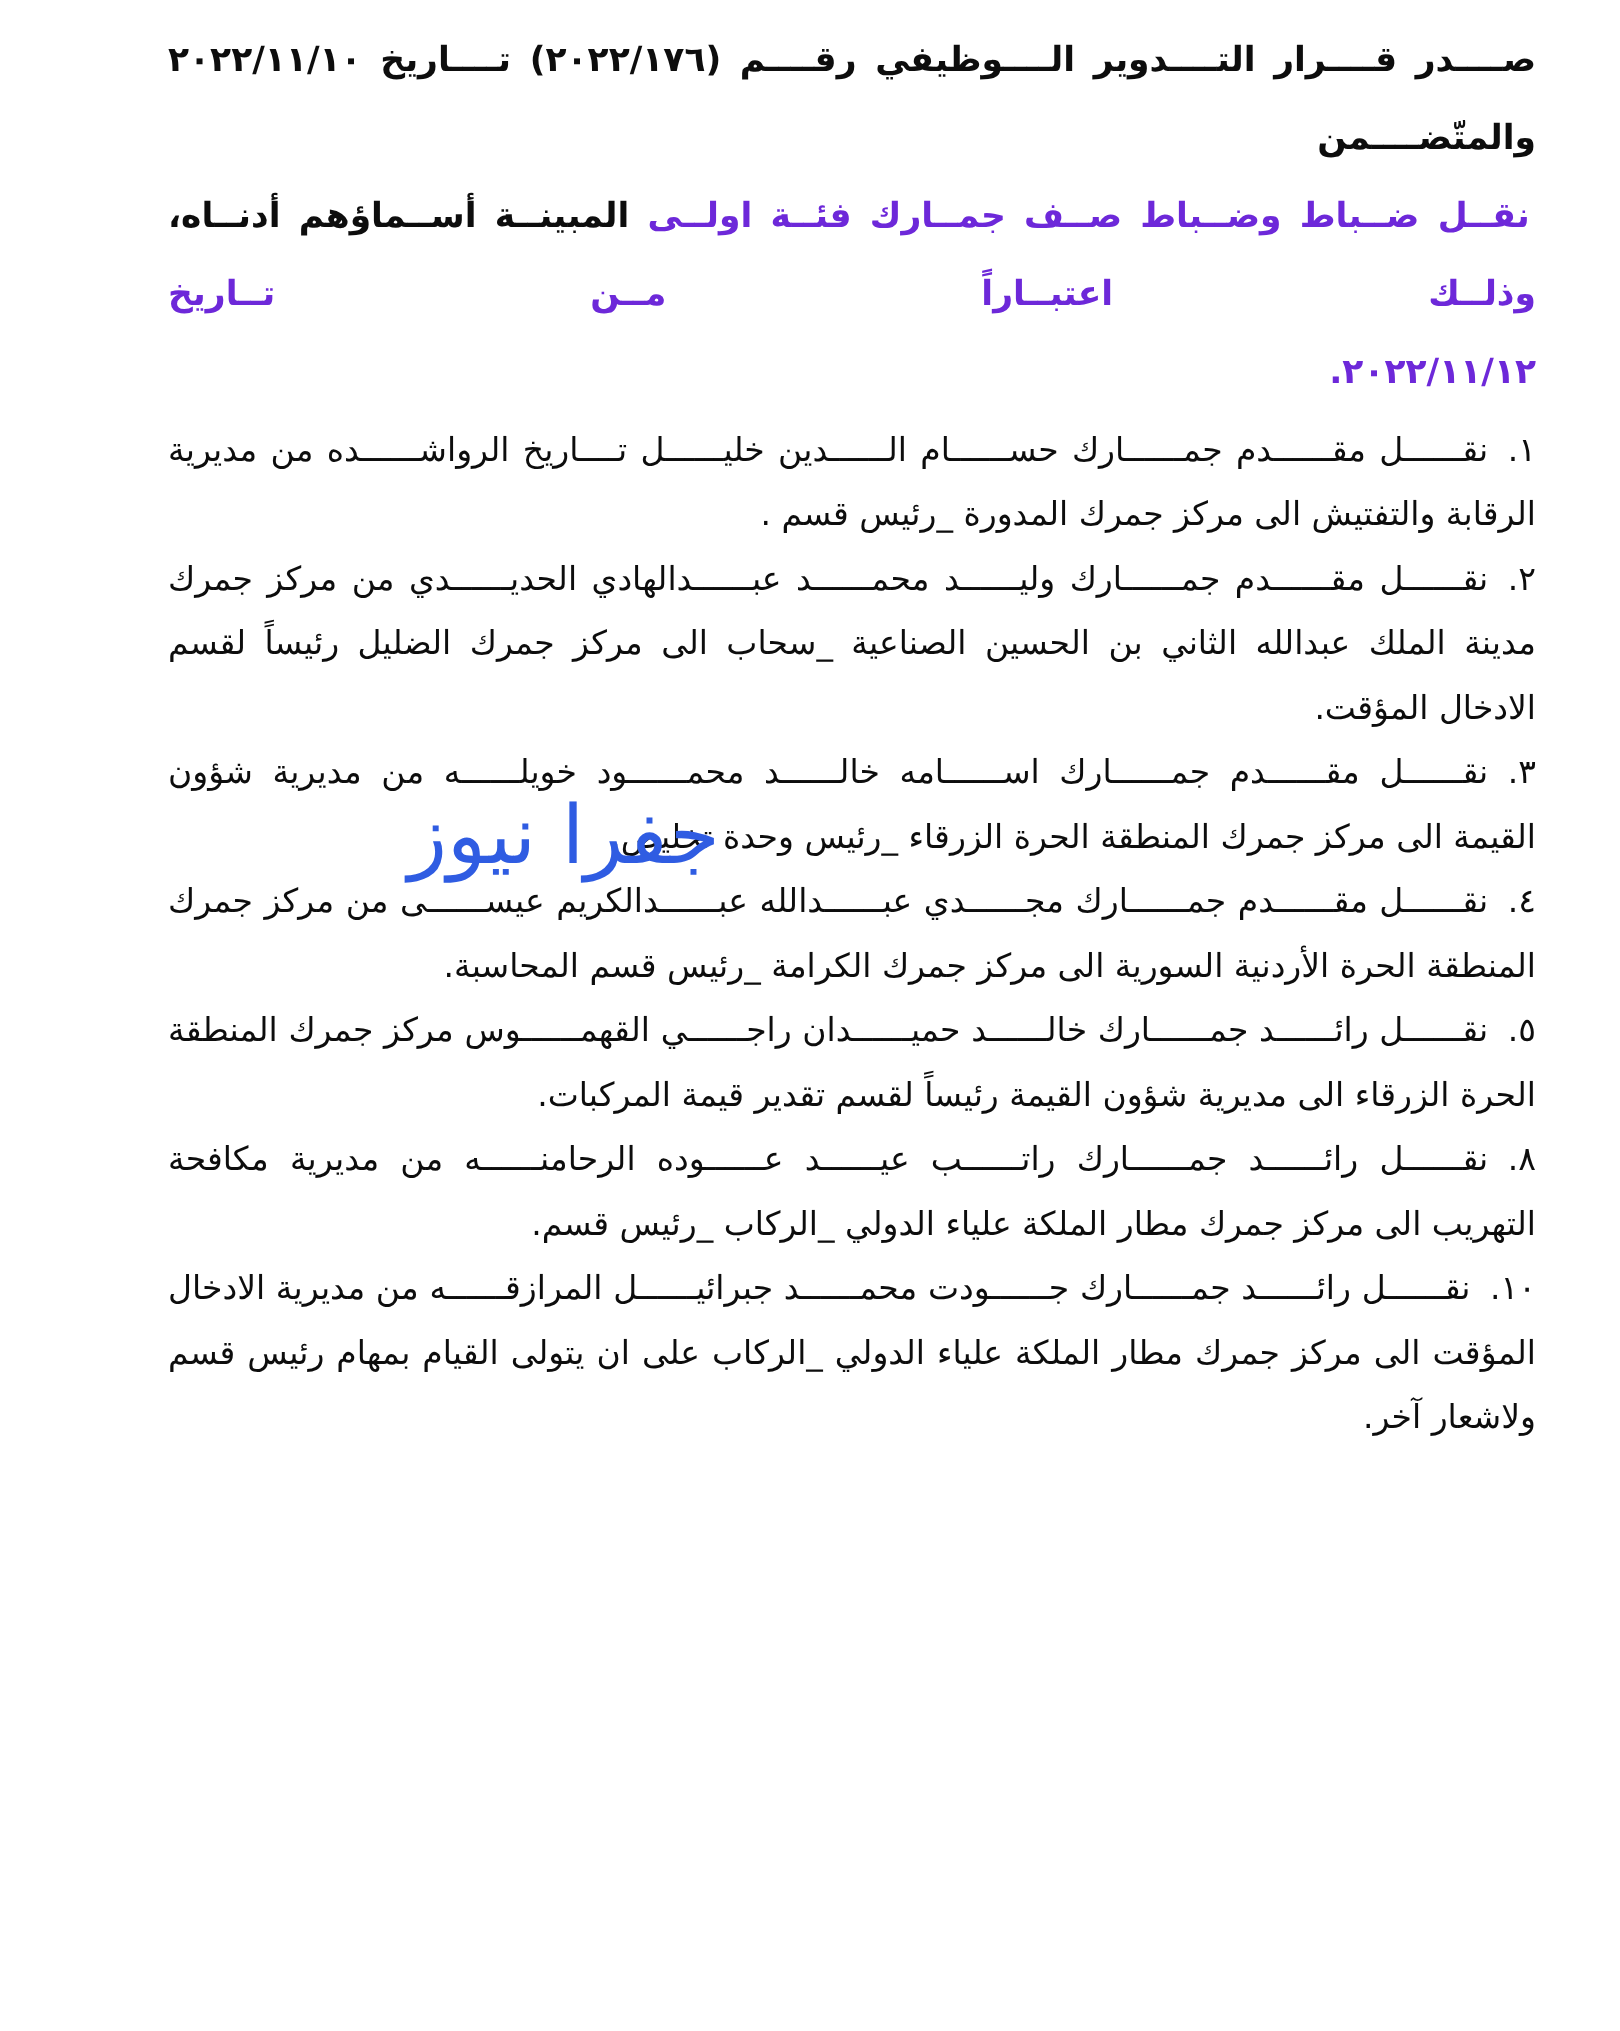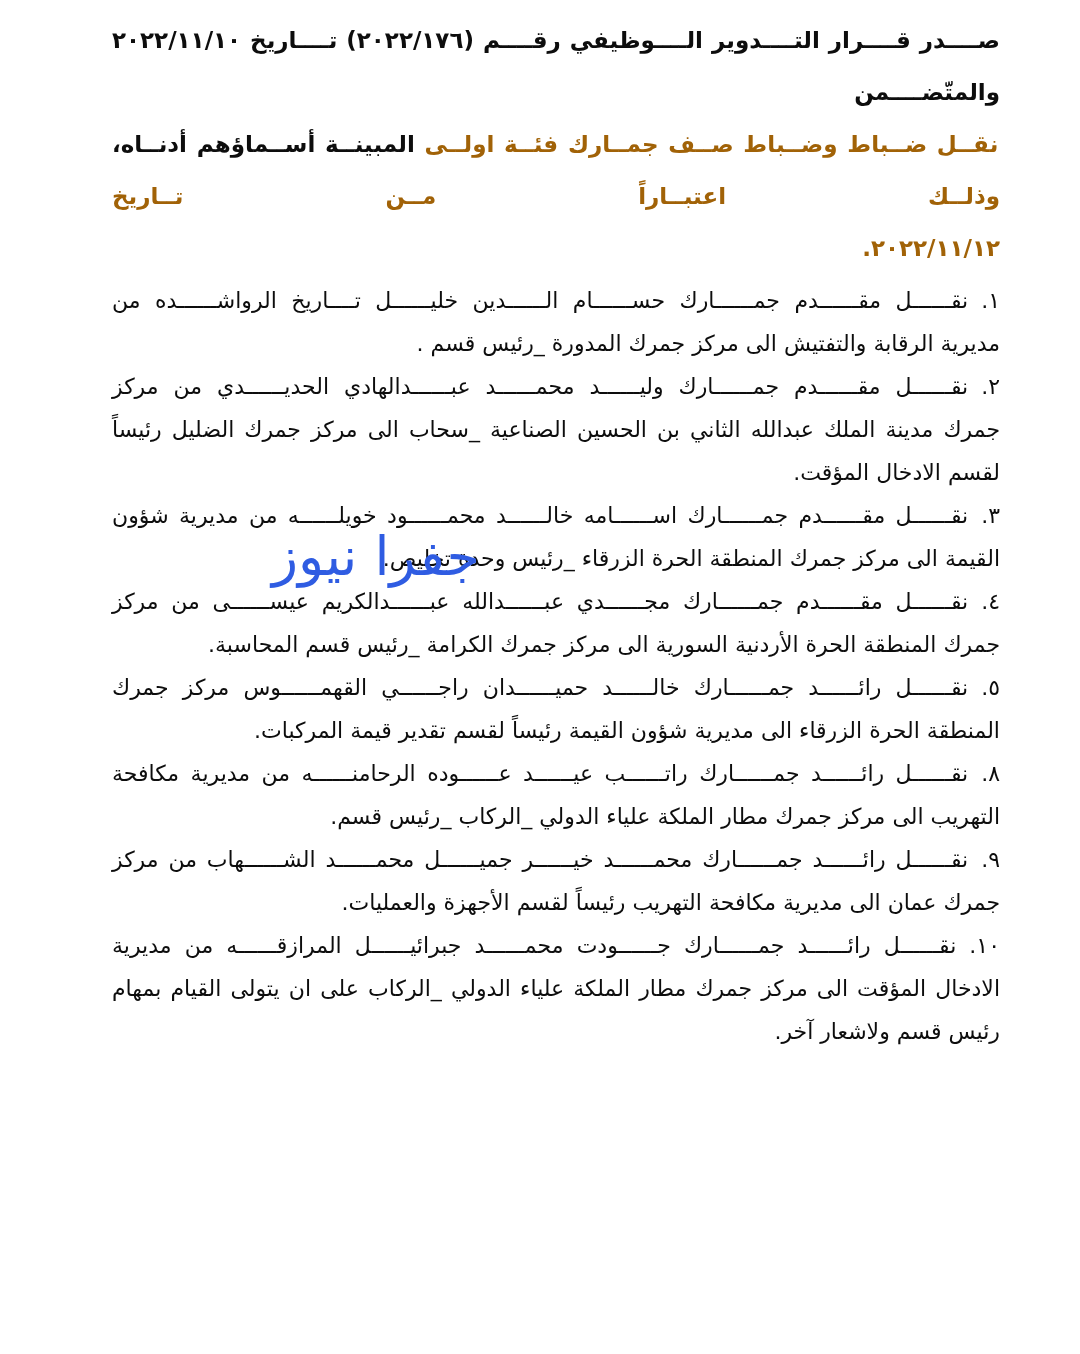--- a/index.html
+++ b/index.html
@@ -3,38 +3,38 @@
 <meta charset="utf-8">
 <style>
   html, body { margin: 0; padding: 0; background: #ffffff; }
   .page {
     position: relative;
     width: 1080px;
     height: 1354px;
     background: #ffffff;
     box-sizing: border-box;
     direction: rtl;
-    padding: 14px 80px 0 112px;
+    padding: 14px 56px 0 112px;
     font-family: "DejaVu Sans", sans-serif;
     color: #0d0d0d;
     overflow: hidden;
   }
   .hline {
     font-size: 23px;
     font-weight: bold;
     line-height: 52px;
     text-align: justify;
     text-align-last: justify;
     white-space: normal;
   }
   .hline.date-line {
     text-align: right;
     text-align-last: right;
   }
-  .red { color: #a16207; }
+  .red { color: #6d28d9; }
   .transfer-list {
     list-style: none;
     margin: 5px 0 0 0;
     padding: 0;
   }
   .item {
     font-size: 22px;
     font-weight: normal;
     line-height: 43px;
     text-align: justify;
@@ -71,19 +71,18 @@
     </div>
   </div>
 
   <ol class="transfer-list">
     <li class="item"><span class="num">١.</span><span>نقــــــل مقــــــدم جمــــــارك حســــــام الــــــدين خليــــــل تــــاريخ الرواشــــــده من مديرية الرقابة والتفتيش الى مركز جمرك المدورة _رئيس قسم .</span></li>
     <li class="item"><span class="num">٢.</span><span>نقــــــل مقــــــدم جمــــــارك وليــــــد محمــــــد عبــــــدالهادي الحديــــــدي من مركز جمرك مدينة الملك عبدالله الثاني بن الحسين الصناعية _سحاب الى مركز جمرك الضليل رئيساً لقسم الادخال المؤقت.</span></li>
     <li class="item"><span class="num">٣.</span><span>نقــــــل مقــــــدم جمــــــارك اســــــامه خالــــــد محمــــــود خويلــــــه من مديرية شؤون القيمة الى مركز جمرك المنطقة الحرة الزرقاء _رئيس وحدة تخليص.</span></li>
     <li class="item"><span class="num">٤.</span><span>نقــــــل مقــــــدم جمــــــارك مجــــــدي عبــــــدالله عبــــــدالكريم عيســــــى من مركز جمرك المنطقة الحرة الأردنية السورية الى مركز جمرك الكرامة _رئيس قسم المحاسبة.</span></li>
     <li class="item"><span class="num">٥.</span><span>نقــــــل رائــــــد جمــــــارك خالــــــد حميــــــدان راجــــــي القهمــــــوس مركز جمرك المنطقة الحرة الزرقاء الى مديرية شؤون القيمة رئيساً لقسم تقدير قيمة المركبات.</span></li>
     <li class="item"><span class="num">٨.</span><span>نقــــــل رائــــــد جمــــــارك راتــــــب عيــــــد عــــــوده الرحامنــــــه من مديرية مكافحة التهريب الى مركز جمرك مطار الملكة علياء الدولي _الركاب _رئيس قسم.</span></li>
-    <li class="item"><span class="num">٩.</span><span>نقــــــل رائــــــد جمــــــارك محمــــــد خيــــــر جميــــــل محمــــــد الشــــــهاب من مركز جمرك عمان الى مديرية مكافحة التهريب رئيساً لقسم الأجهزة والعمليات.</span></li>
     <li class="item"><span class="num">١٠.</span><span>نقــــــل رائــــــد جمــــــارك جــــــودت محمــــــد جبرائيــــــل المرازقــــــه من مديرية الادخال المؤقت الى مركز جمرك مطار الملكة علياء الدولي _الركاب على ان يتولى القيام بمهام رئيس قسم  ولاشعار آخر.</span></li>
   </ol>
 
   <div class="watermark" style="color:#2f5ce2;">جفرا نيوز</div>
 
 </div>
 
 </body></html>

